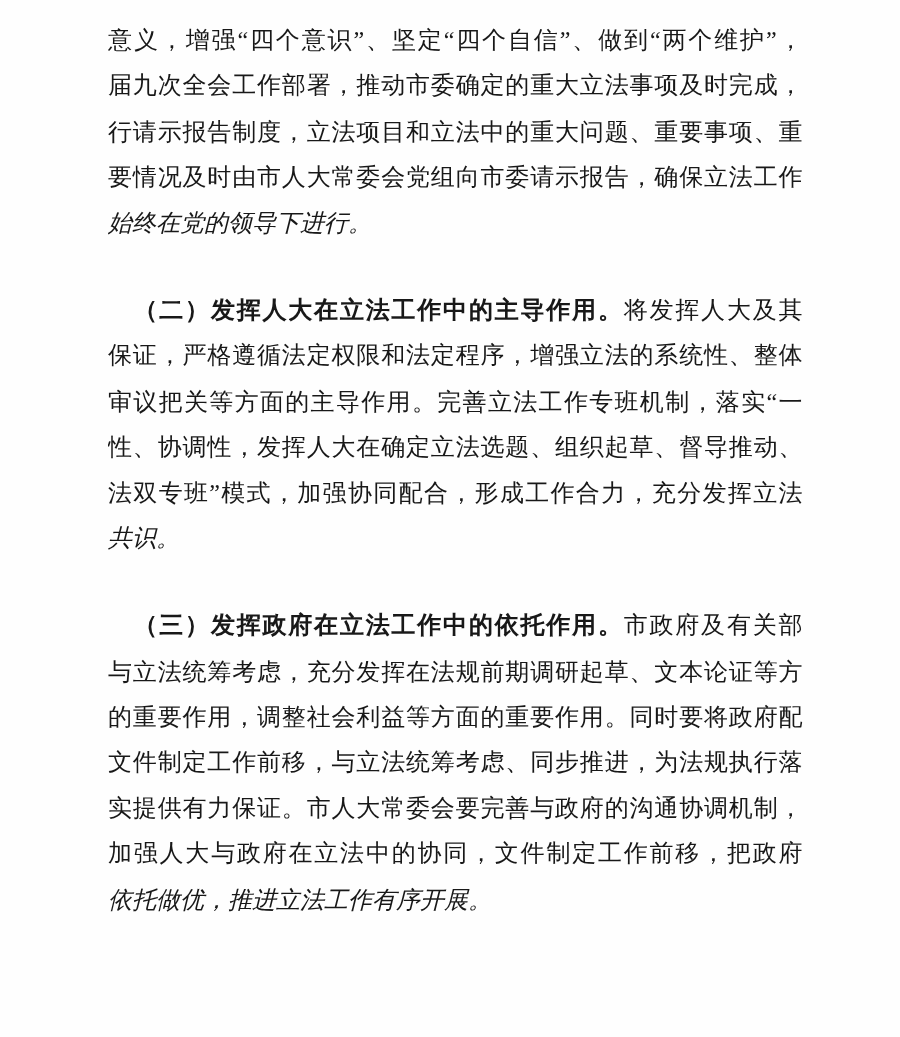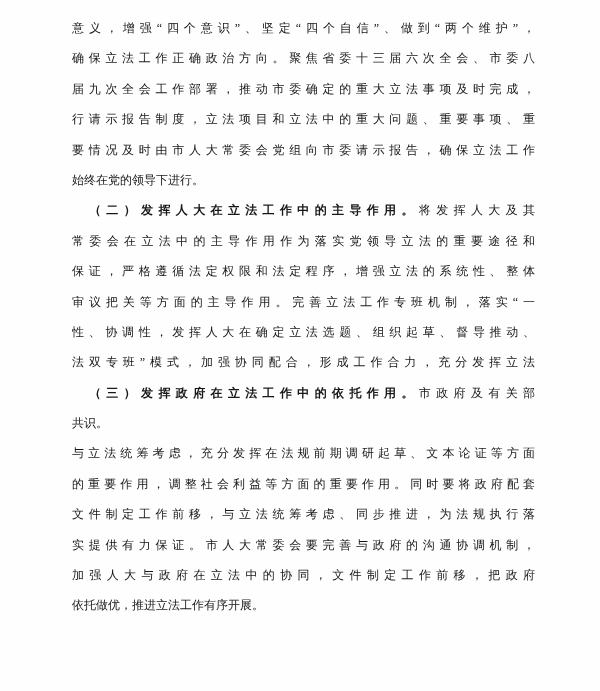--- a/index.html
+++ b/index.html
@@ -12,60 +12,60 @@
     background: #fefefe;
     overflow: hidden;
     position: relative;
   }
   .page {
     position: absolute;
     left: 72px;
     top: 13px;
     width: 463px;
     font-family: "Liberation Serif", "DejaVu Serif", serif;
-    font-size: 12px;
+    font-size: 16px;
     color: #181818;
   }
   .line {
     height: 30.4px;
     line-height: 30.4px;
     text-align: justify;
     text-align-last: justify;
     overflow: hidden;
     white-space: normal;
   }
   .line.para-end {
     text-align-last: left;
+    font-style: italic;
   }
   .line.indent {
     text-indent: 17px;
+    margin-top: 28px;
   }
   .bold {
     font-weight: bold;
   }
 </style>
 </head>
 <body>
 
 <div class="page">
   <div class="line"><span>意义，增强“四个意识”、坚定“四个自信”、做到“两个维护”，</span></div>
-  <div class="line"><span>确保立法工作正确政治方向。聚焦省委十三届六次全会、市委八</span></div>
   <div class="line"><span>届九次全会工作部署，推动市委确定的重大立法事项及时完成，</span></div>
   <div class="line"><span>行请示报告制度，立法项目和立法中的重大问题、重要事项、重</span></div>
   <div class="line"><span>要情况及时由市人大常委会党组向市委请示报告，确保立法工作</span></div>
   <div class="line para-end"><span>始终在党的领导下进行。</span></div>
 
   <div class="line indent"><span class="bold">（二）发挥人大在立法工作中的主导作用。</span><span>将发挥人大及其</span></div>
-  <div class="line"><span>常委会在立法中的主导作用作为落实党领导立法的重要途径和</span></div>
   <div class="line"><span>保证，严格遵循法定权限和法定程序，增强立法的系统性、整体</span></div>
   <div class="line"><span>审议把关等方面的主导作用。完善立法工作专班机制，落实“一</span></div>
   <div class="line"><span>性、协调性，发挥人大在确定立法选题、组织起草、督导推动、</span></div>
   <div class="line"><span>法双专班”模式，加强协同配合，形成工作合力，充分发挥立法</span></div>
+  <div class="line para-end"><span>共识。</span></div>
+
   <div class="line indent"><span class="bold">（三）发挥政府在立法工作中的依托作用。</span><span>市政府及有关部</span></div>
-
-  <div class="line para-end"><span>共识。</span></div>
   <div class="line"><span>与立法统筹考虑，充分发挥在法规前期调研起草、文本论证等方面</span></div>
   <div class="line"><span>的重要作用，调整社会利益等方面的重要作用。同时要将政府配套</span></div>
   <div class="line"><span>文件制定工作前移，与立法统筹考虑、同步推进，为法规执行落</span></div>
   <div class="line"><span>实提供有力保证。市人大常委会要完善与政府的沟通协调机制，</span></div>
   <div class="line"><span>加强人大与政府在立法中的协同，文件制定工作前移，把政府</span></div>
   <div class="line para-end"><span>依托做优，推进立法工作有序开展。</span></div>
 </div>
 
 </body></html>

